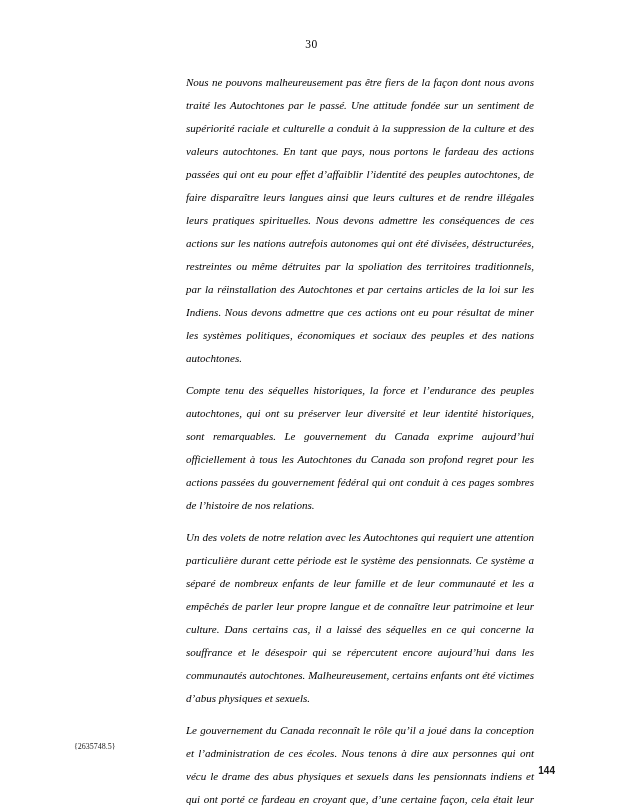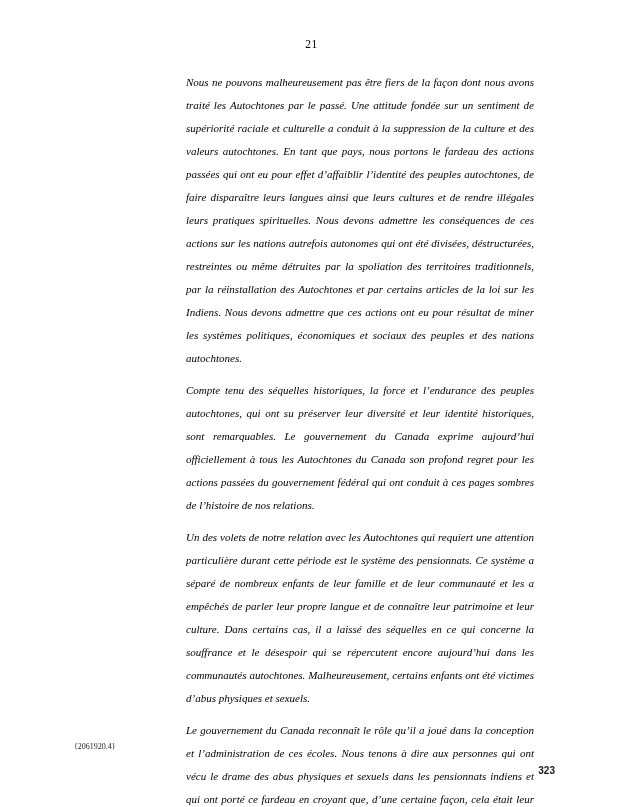--- a/index.html
+++ b/index.html
@@ -59,26 +59,26 @@
     font-weight: bold;
     font-size: 10px;
     color: #1a1a1a;
   }
 </style>
 </head>
 <body>
 
 <div class="page">
 
-  <div class="page-header-number">21</div>
+  <div class="page-header-number">30</div>
 
   <div class="quote-block">
     <p>Nous ne pouvons malheureusement pas être fiers de la façon dont nous avons traité les Autochtones par le passé.  Une attitude fondée sur un sentiment de supériorité raciale et culturelle a conduit à la suppression de la culture et des valeurs autochtones.  En tant que pays, nous portons le fardeau des actions passées qui ont eu pour effet d’affaiblir l’identité des peuples autochtones, de faire disparaître leurs langues ainsi que leurs cultures et de rendre illégales leurs pratiques spirituelles.  Nous devons admettre les conséquences de ces actions sur les nations autrefois autonomes qui ont été divisées, déstructurées, restreintes ou même détruites par la spoliation des territoires traditionnels, par la réinstallation des Autochtones et par certains articles de la loi sur les Indiens.  Nous devons admettre que ces actions ont eu pour résultat de miner les systèmes politiques, économiques et sociaux des peuples et des nations autochtones.</p>
     <p>Compte tenu des séquelles historiques, la force et l’endurance des peuples autochtones, qui ont su préserver leur diversité et leur identité historiques, sont remarquables.  Le gouvernement du Canada exprime aujourd’hui officiellement à tous les Autochtones du Canada son profond regret pour les actions passées du gouvernement fédéral qui ont conduit à ces pages sombres de l’histoire de nos relations.</p>
     <p>Un des volets de notre relation avec les Autochtones qui requiert une attention particulière durant cette période est le système des pensionnats.  Ce système a séparé de nombreux enfants de leur famille et de leur communauté et les a empêchés de parler leur propre langue et de connaître leur patrimoine et leur culture.  Dans certains cas, il a laissé des séquelles en ce qui concerne la souffrance et le désespoir qui se répercutent encore aujourd’hui dans les communautés autochtones.  Malheureusement, certains enfants ont été victimes d’abus physiques et sexuels.</p>
     <p>Le gouvernement du Canada reconnaît le rôle qu’il a joué dans la conception et l’administration de ces écoles.  Nous tenons à dire aux personnes qui ont vécu le drame des abus physiques et sexuels dans les pensionnats indiens et qui ont porté ce fardeau en croyant que, d’une certaine façon, cela était leur faute, que ce qu’elles ont vécu n’aurait jamais dû se produire.  Nous présentons nos plus sincères excuses à ceux d’entre vous qui ont subi ces événements dramatiques dans les pensionnats indiens.  En ce qui concerne les séquelles du programme des pensionnats, le gouvernement du Canada propose de travailler avec les Premières nations, les Inuits, les Métis, les Églises et les autres parties intéressées pour résoudre les problèmes de longue date qui doivent être réglés.  Nous devons travailler ensemble sur une stratégie permettant d’aider les personnes et les communautés à surmonter les conséquences de cette triste page de notre histoire...</p>
   </div>
 
-  <div class="footer-doc-id">{2061920.4}</div>
+  <div class="footer-doc-id">{2635748.5}</div>
 
-  <div class="footer-page-number">323</div>
+  <div class="footer-page-number">144</div>
 
 </div>
 
 </body></html>

